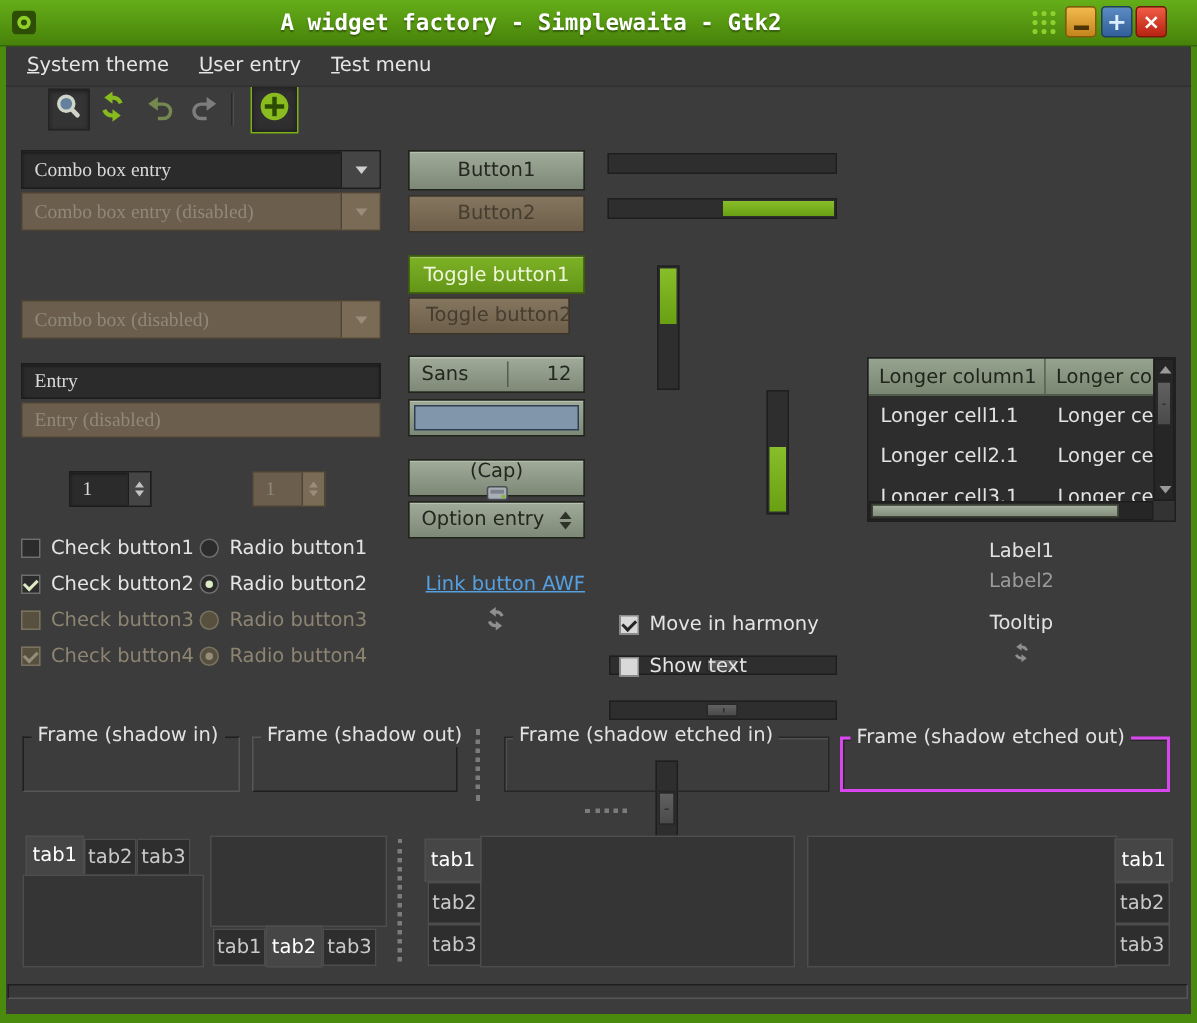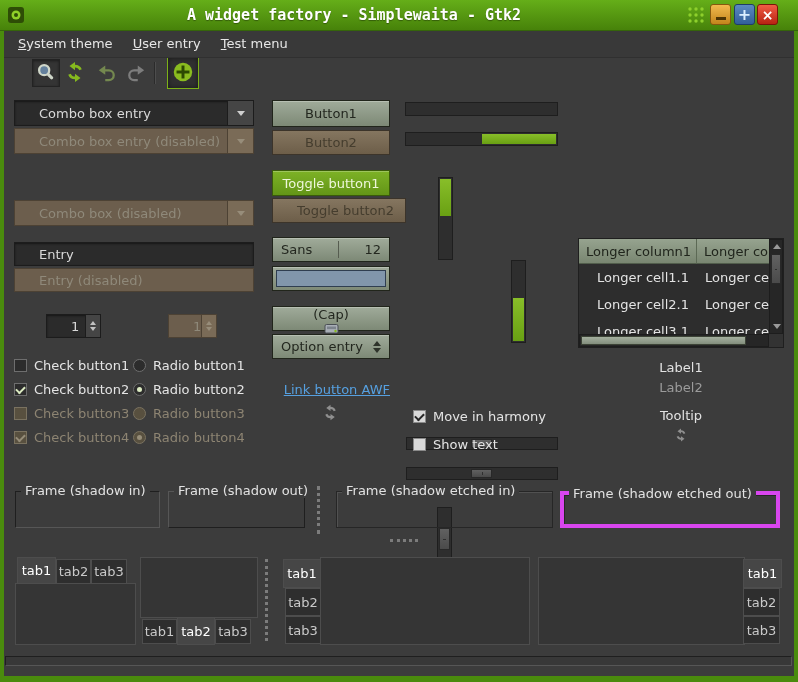--- a/index.html
+++ b/index.html
@@ -35,21 +35,21 @@
 
   
   .tbtn { position:absolute; width:28px; height:28px; display:flex; align-items:center; justify-content:center; box-sizing:border-box; }
   .tbtn.pressed { background:#343434; border:1px solid #232323; box-shadow:inset 0 1px 3px rgba(0,0,0,.45); }
   .tbtn.add { width:32px; height:32px; background:#303030; border:1px solid #7cb118; box-shadow:inset 0 0 5px rgba(0,0,0,.5); }
   .tsep { position:absolute; width:2px; border-left:1px solid #2b2b2b; border-right:1px solid #4d4d4d; }
 
   
   .entry { background:#2b2b2b; border:1px solid #1c1c1c; box-shadow:inset 0 1px 2px rgba(0,0,0,.5);
     color:#d9d9d9; display:flex; align-items:center; box-sizing:border-box; }
-  .entry .val { flex:1; padding-left:24px; white-space:nowrap; overflow:hidden; }
+  .entry .val { flex:1; padding-left:8px; white-space:nowrap; overflow:hidden;font-family:Liberation Serif, serif; }
   .entry.disabled { background:#6c5e4d; border-color:#4d4234; box-shadow:none; }
   .entry.disabled .val { color:#8f897a; }
   .arrow-btn { width:25px; align-self:stretch; background:#454545; border-left:1px solid #1c1c1c;
     display:flex; align-items:center; justify-content:center; }
   .entry.disabled .arrow-btn { background:#7a6b57; border-left-color:#4d4234; }
   .focus-underline { border-bottom:2px solid #79b016; }
 
   .tri-down { width:0; height:0; border-left:4px solid transparent; border-right:4px solid transparent; border-top:5px solid #cfcfcf; }
   .entry.disabled .tri-down { border-top-color:#978d7a; }
   .tri-up-d { width:0; height:0; border-left:4px solid transparent; border-right:4px solid transparent; border-bottom:5px solid #2e332a; margin-bottom:2px; }
@@ -108,21 +108,21 @@
     border-bottom:1px solid #515d4b; display:flex; align-items:center; padding:0 7px; box-sizing:border-box; white-space:nowrap; overflow:hidden; }
   .tree-row { display:flex; height:27px; align-items:center; color:#e3e3e3; }
   .td-cell { padding:0 8px; box-sizing:border-box; white-space:nowrap; overflow:hidden; flex:0 0 auto; }
 
   
   .gframe { position:absolute; box-sizing:border-box; }
   .legend { position:absolute; top:-9px; left:5px; background:#3c3c3c; padding:0 4px; white-space:nowrap; color:#e2e2e2; }
   .f-in  { border:1px solid; border-color:#1f1f1f #565656 #565656 #1f1f1f; }
   .f-out { border:1px solid; border-color:#565656 #1f1f1f #1f1f1f #565656; }
   .f-ein { border:1px solid #262626; box-shadow:inset 1px 1px 0 #515151; }
-  .f-eout{ border:4px solid #d946ef; box-shadow:inset 1px 1px 0 #262626; }
+  .f-eout{ border:2px solid #d946ef; box-shadow:inset 1px 1px 0 #262626; }
 
   .vdots { width:0; border-left:3px dotted #7c7c7c; position:absolute; }
   .hdots { height:0; border-top:3px dotted #7c7c7c; position:absolute; }
 
   
   .nb-page { position:absolute; background:#353535; border:1px solid #4d4d4d; box-sizing:border-box; }
   .tab { position:absolute; box-sizing:border-box; background:#2e2e2e; border:1px solid #4d4d4d;
     color:#c9c9c9; display:flex; align-items:center; justify-content:center; }
   .tab.active { background:#464646; color:#ffffff; z-index:2; }
 
@@ -290,21 +290,21 @@
 
   <div class="gbtn abs" style="left:272px;top:100px;width:118px;height:27px;">
     <span>Button1</span>
   </div>
   <div class="gbtn disabled abs" style="left:272px;top:130px;width:118px;height:25px;">
     <span>Button2</span>
   </div>
   <div class="gbtn toggle-active abs" style="left:272px;top:170px;width:118px;height:26px;">
     <span>Toggle button1</span>
   </div>
-  <div class="gbtn disabled abs" style="left:272px;top:198px;width:134px;height:25px;padding-left:13px;">
+  <div class="gbtn disabled abs" style="left:272px;top:198px;width:108px;height:25px;padding-left:13px;">
     <span>Toggle button2</span>
   </div>
   <div class="gbtn spread abs" style="left:272px;top:237px;width:118px;height:25px;">
     <span>Sans</span>
     <span class="fb-sep"></span>
     <span>12</span>
   </div>
   <div class="gbtn abs" style="left:272px;top:266px;width:118px;height:25px;padding:3px;">
     <span class="swatch"></span>
   </div>
@@ -359,21 +359,21 @@
     <span class="cb light checked"></span>
     <span class="clabel">Move in harmony</span>
   </div>
   <div class="crow abs" style="left:413px;top:436px;">
     <span class="cb light"></span>
     <span class="clabel">Show text</span>
   </div>
 
 
   <div class="tree" style="left:578px;top:238px;width:206px;height:110px;">
-    <div style="position:absolute;left:0;top:0;right:14px;bottom:13px;overflow:hidden;text-align:right;">
+    <div style="position:absolute;left:0;top:0;right:14px;bottom:13px;overflow:hidden;">
       <div class="tree-header">
         <div class="th-cell" style="width:118px;">
             <span>Longer column1</span>
           </div>
         <div class="th-cell" style="flex:1;border-right:none;">
             <span>Longer co</span>
           </div>
       </div>
       <div class="tree-row">
         <span class="td-cell" style="width:118px;">Longer cell1.1</span>

